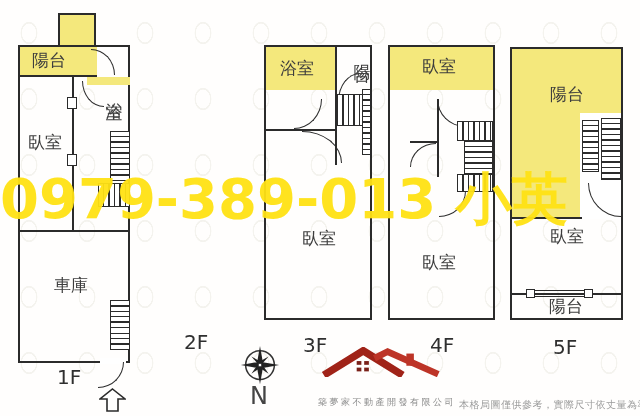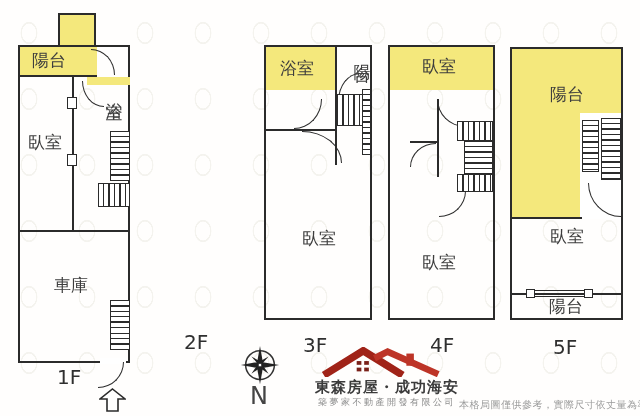--- a/index.html
+++ b/index.html
@@ -114,20 +114,21 @@
     <div class="room" style="left:38px;top:178px;">臥室</div>
     <div class="room" style="left:37px;top:248px;">陽台</div>
   </div>
 
   <div class="flabel" style="left:57px;top:365px;">1F</div>
   <div class="flabel" style="left:184px;top:330px;">2F</div>
   <div class="flabel" style="left:303px;top:333px;">3F</div>
   <div class="flabel" style="left:430px;top:333px;">4F</div>
   <div class="flabel" style="left:553px;top:335px;">5F</div>
 
+  <div class="wm">0979-389-013 小英</div>
 
   <div style="position:absolute;left:237px;top:344px;width:46px;height:44px;">
     <svg width="46" height="44" viewBox="0 0 48 46">
       <circle cx="24" cy="22" r="15" fill="none" stroke="#333" stroke-width="1.6"></circle>
       <polygon points="24,2 27,19 44,22 27,25 24,42 21,25 4,22 21,19" fill="#222"></polygon>
       <polygon points="33,13 26,21 33,31 24,25 15,31 22,21 15,13 24,18" fill="#222"></polygon>
       <circle cx="24" cy="22" r="2" fill="#fff" stroke="#222" stroke-width="1"></circle>
     </svg>
   </div>
   <div class="nlabel">N</div>
@@ -136,17 +137,16 @@
     <svg width="130" height="30" viewBox="0 0 132 32">
       <path d="M4,30 L46,4 L88,30" fill="none" stroke="var(--brand_red)" stroke-width="8"></path>
       <rect x="92" y="7" width="8" height="13" fill="var(--brand_red_light)"></rect>
       <path d="M58,12 L72,5 L126,29" fill="none" stroke="var(--brand_red_light)" stroke-width="7"></path>
       <rect x="39" y="15" width="5" height="4" fill="#7a2018"></rect>
       <rect x="47" y="15" width="5" height="4" fill="#7a2018"></rect>
       <rect x="39" y="22" width="5" height="4" fill="#7a2018"></rect>
       <rect x="47" y="22" width="5" height="4" fill="#7a2018"></rect>
     </svg>
   </div>
-  <div class="brand">東森房屋・成功海安</div>
   <div class="company">築夢家不動產開發有限公司</div>
   <div class="disclaimer">本格局圖僅供參考，實際尺寸依丈量為準</div>
 
 </div>
 
 </body></html>

